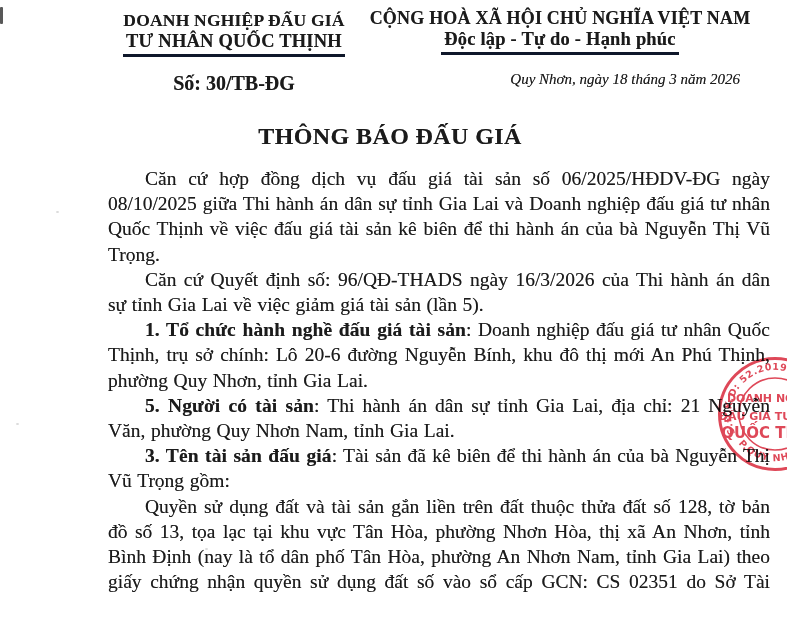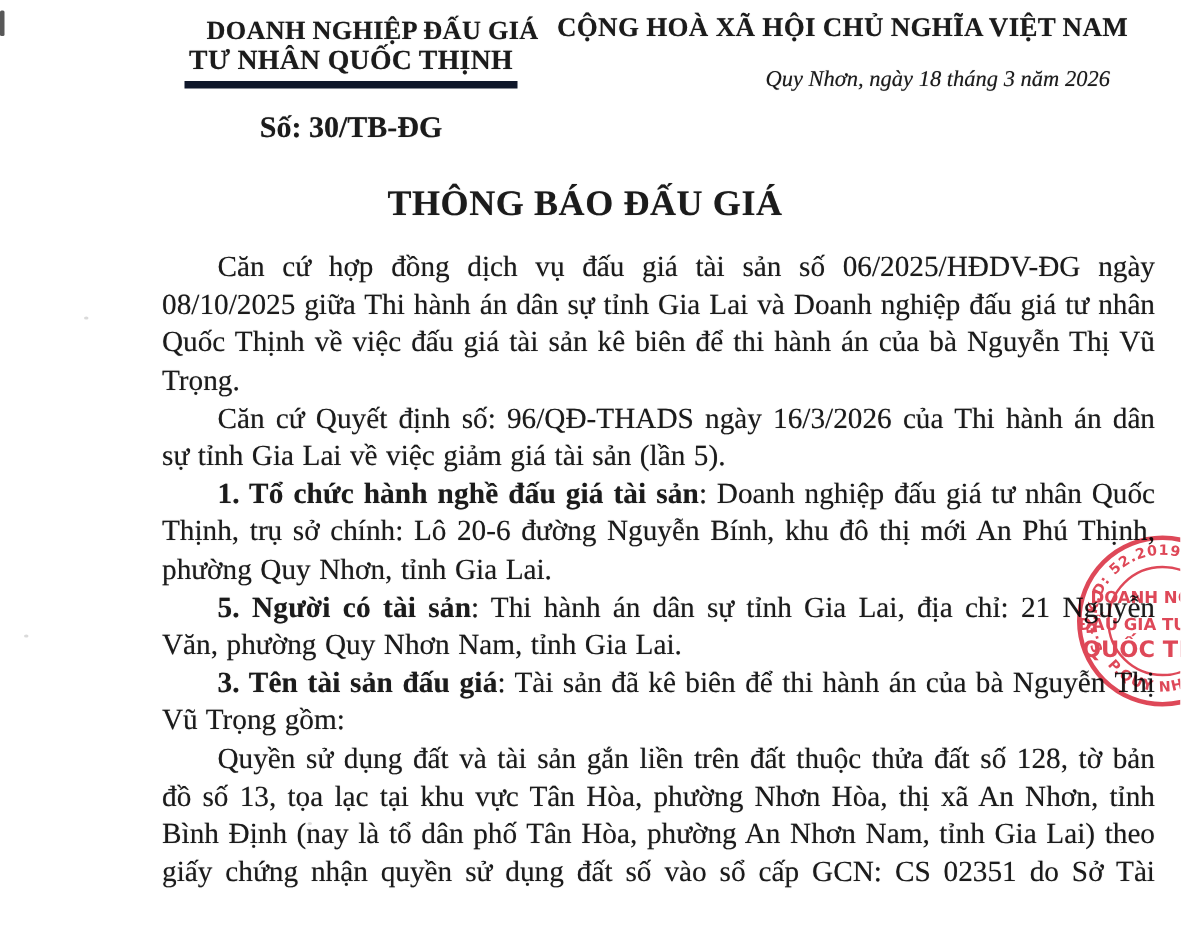--- a/index.html
+++ b/index.html
@@ -4,23 +4,23 @@
 <style>
   html,body{margin:0;padding:0;background:#ffffff;}
   body{width:787px;height:620px;overflow:hidden;
        font-family:"Liberation Serif","DejaVu Serif",serif;color:#1b1b1b;}
   .page{position:relative;width:787px;height:620px;overflow:hidden;background:#fff;
         text-shadow:0 0 .5px rgba(25,25,25,.55);}
 
   
   .hdr-left{position:absolute;left:109px;top:10px;width:250px;text-align:center;}
   .hdr-right{position:absolute;left:368px;top:8px;width:384px;text-align:center;}
-  .hdr-line1{font-weight:bold;font-size:17.5px;line-height:21px;letter-spacing:.2px;text-align:right;}
+  .hdr-line1{font-weight:bold;font-size:17.5px;line-height:21px;letter-spacing:.2px;}
   .hdr-line2{display:inline-block;font-weight:bold;font-size:18.5px;line-height:20px;
-             border-bottom:5px solid #0f172a;padding:0 3px 3px 3px;letter-spacing:.2px;}
+             border-bottom:3px solid #0f172a;padding:0 3px 3px 3px;letter-spacing:.2px;}
   .hdr-right .hdr-line1{font-size:18px;}
   .doc-number{margin-top:15px;font-size:20px;font-weight:bold;}
   .dateline{margin-top:16px;padding-right:12px;text-align:right;
             font-style:italic;font-size:15px;}
 
   
   .doc-title{position:absolute;left:0;top:123px;width:780px;text-align:center;
              font-weight:bold;font-size:24px;letter-spacing:.4px;}
 
   
@@ -49,20 +49,21 @@
 <div class="page">
 
   <div class="hdr-left">
     <div class="hdr-line1">DOANH NGHIỆP ĐẤU GIÁ</div>
     <div><span class="hdr-line2">TƯ NHÂN QUỐC THỊNH</span></div>
     <div class="doc-number">Số: 30/TB-ĐG</div>
   </div>
 
   <div class="hdr-right">
     <div class="hdr-line1">CỘNG HOÀ XÃ HỘI CHỦ NGHĨA VIỆT NAM</div>
+    <div><span class="hdr-line2">Độc lập - Tự do - Hạnh phúc</span></div>
     <div class="dateline">Quy Nhơn, ngày 18 tháng 3 năm 2026</div>
   </div>
 
   <div class="doc-title">THÔNG BÁO ĐẤU GIÁ</div>
 
   <div class="body-text">
     <p><b></b><span>Căn cứ hợp đồng dịch vụ đấu giá tài sản số 06/2025/HĐDV-ĐG ngày 08/10/2025 giữa Thi hành án dân sự tỉnh Gia Lai và Doanh nghiệp đấu giá tư nhân Quốc Thịnh về việc đấu giá tài sản kê biên để thi hành án của bà Nguyễn Thị Vũ Trọng.</span></p>
     <p><b></b><span>Căn cứ Quyết định số: 96/QĐ-THADS ngày 16/3/2026 của Thi hành án dân sự tỉnh Gia Lai về việc giảm giá tài sản (lần 5).</span></p>
     <p><b>1. Tổ chức hành nghề đấu giá tài sản</b><span>: Doanh nghiệp đấu giá tư nhân Quốc Thịnh, trụ sở chính: Lô 20-6 đường Nguyễn Bính, khu đô thị mới An Phú Thịnh, phường Quy Nhơn, tỉnh Gia Lai.</span></p>
     <p><b>5. Người có tài sản</b><span>: Thi hành án dân sự tỉnh Gia Lai, địa chỉ: 21 Nguyễn Văn, phường Quy Nhơn Nam, tỉnh Gia Lai.</span></p>

